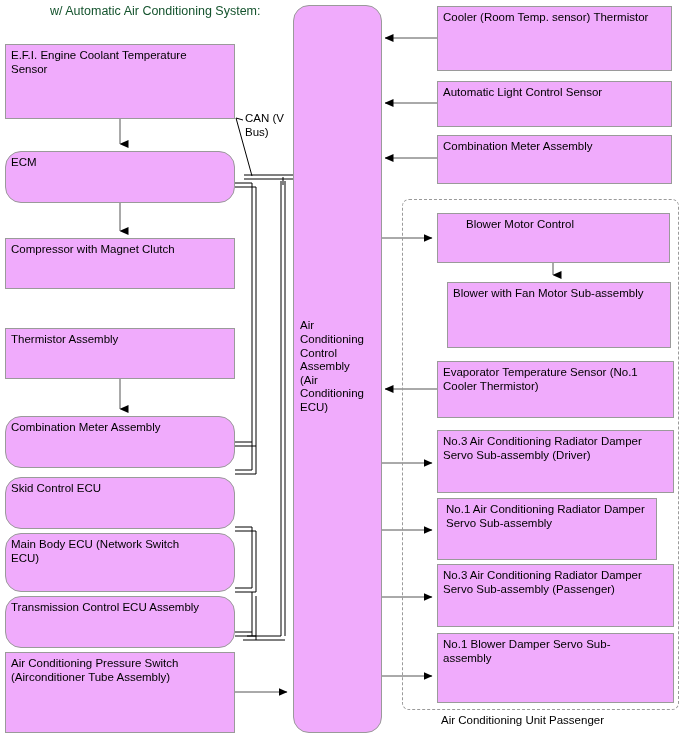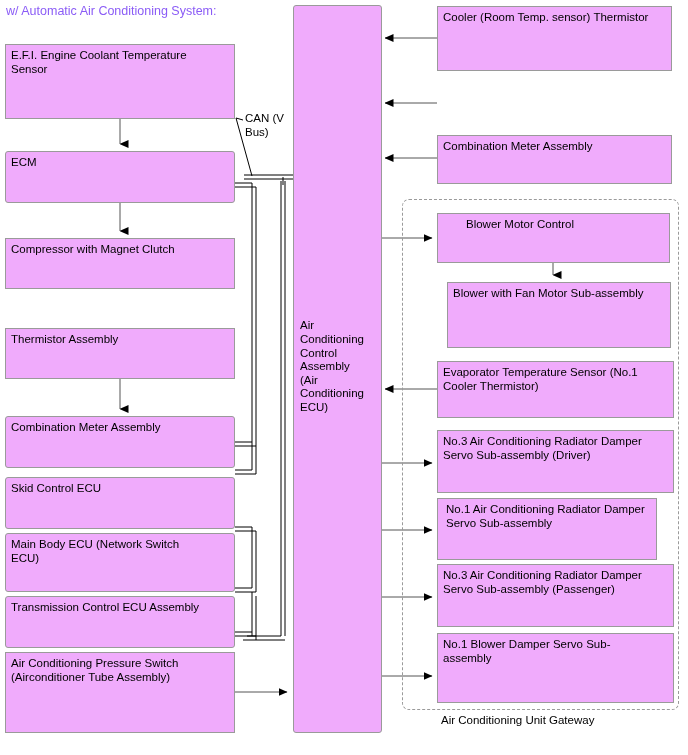--- a/index.html
+++ b/index.html
@@ -23,28 +23,29 @@
     position: absolute;
     border: 1px solid #9a9a9a;
     background: #f0abfc;
     font-size: 11.5px;
     line-height: 13.6px;
     padding: 4px 5px 0 5px;
     color: #000000;
     white-space: pre-line;
   }
   .box.rounded {
-    border-radius: 3px;
+    border-radius: 16px;
   }
   .title {
     position: absolute;
     font-size: 12.5px;
     line-height: 15px;
-    color: #8b5cf6;
+    color: #14532d;
     white-space: pre;
+    margin-left: 44px;
   }
   .caption {
     position: absolute;
     font-size: 11.5px;
     line-height: 14px;
     color: #000;
     white-space: pre;
   }
   .can-label {
     position: absolute;
@@ -157,30 +158,31 @@
 
   <div class="box rounded" style="left:293px; top:5px; width:89px; height:728px; display:flex; align-items:center; padding:0 0 4px 6px;">Air
 Conditioning
 Control
 Assembly
 (Air
 Conditioning
 ECU)</div>
 
   <div class="box" style="left:437px; top:6px; width:235px; height:65px;">Cooler (Room Temp. sensor) Thermistor</div>
+  <div class="box" style="left:437px; top:81px; width:235px; height:46px;">Automatic Light Control Sensor</div>
   <div class="box" style="left:437px; top:135px; width:235px; height:49px;">Combination Meter Assembly</div>
 
   <div class="box" style="left:437px; top:213px; width:233px; height:50px;padding-left:28px;">Blower Motor Control</div>
   <div class="box" style="left:447px; top:282px; width:224px; height:66px;">Blower with Fan Motor Sub-assembly</div>
   <div class="box" style="left:437px; top:361px; width:237px; height:57px;">Evaporator Temperature Sensor (No.1
 Cooler Thermistor)</div>
   <div class="box" style="left:437px; top:430px; width:237px; height:63px;">No.3 Air Conditioning Radiator Damper
 Servo Sub-assembly (Driver)</div>
   <div class="box" style="left:437px; top:498px; width:220px; height:62px; padding-left:8px;">No.1 Air Conditioning Radiator Damper
 Servo Sub-assembly</div>
   <div class="box" style="left:437px; top:564px; width:237px; height:63px;">No.3 Air Conditioning Radiator Damper
 Servo Sub-assembly (Passenger)</div>
   <div class="box" style="left:437px; top:633px; width:237px; height:70px;">No.1 Blower Damper Servo Sub-
 assembly</div>
 
-  <div class="caption" style="left:441px; top:713px;">Air Conditioning Unit Gateway</div>
+  <div class="caption" style="left:441px; top:713px;">Air Conditioning Unit Passenger</div>
 
 </div>
 
 </body></html>

